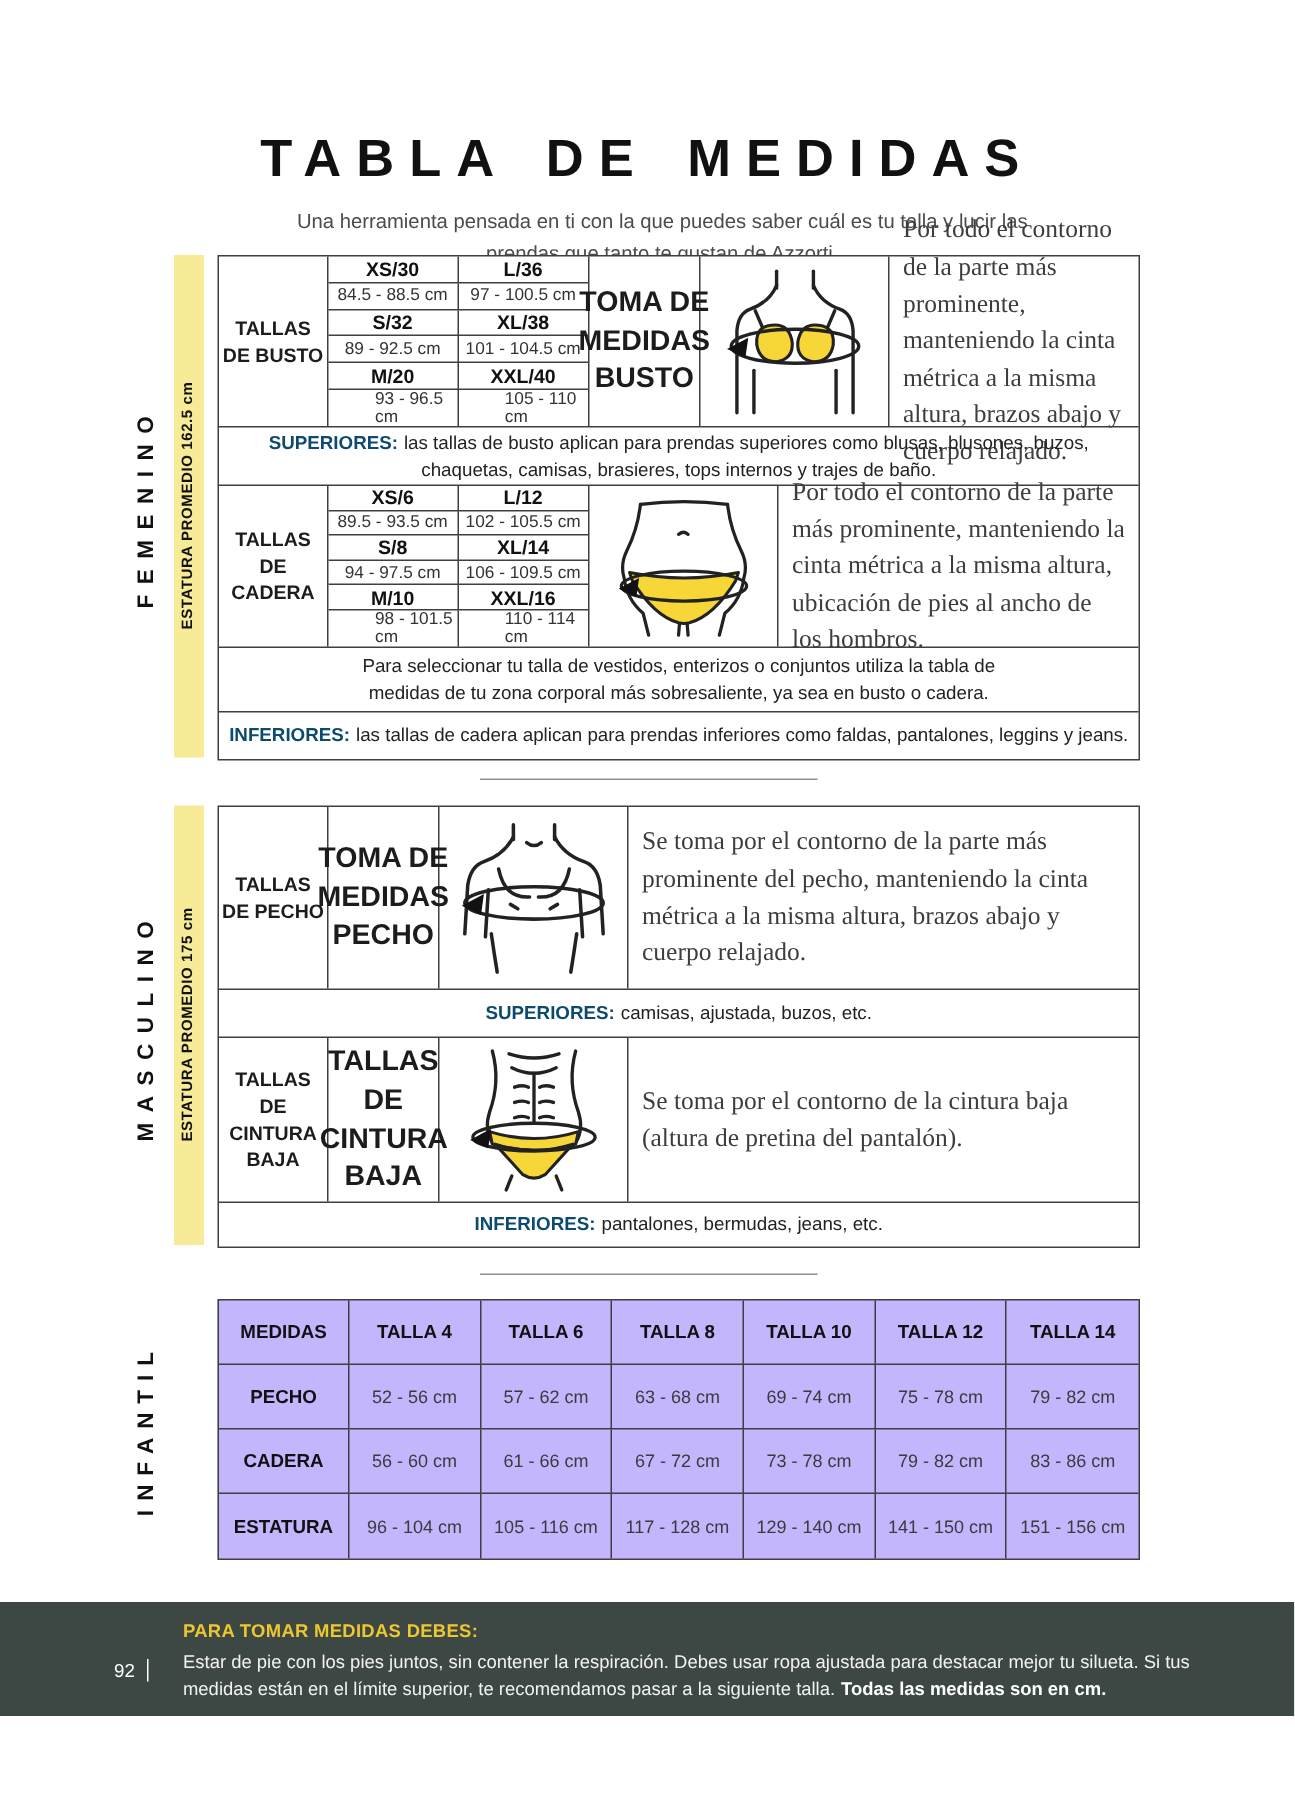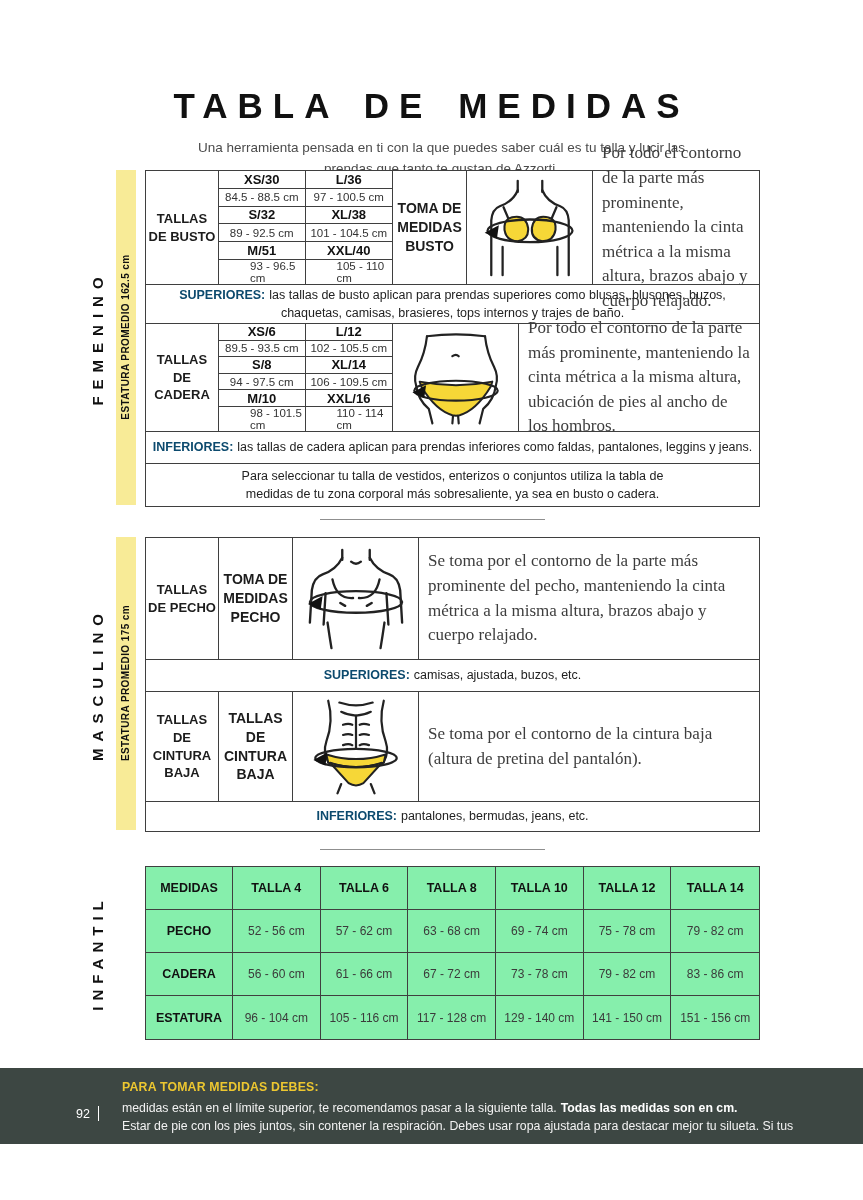--- a/index.html
+++ b/index.html
@@ -36,41 +36,41 @@
   .mrow + .mrow, .note-row + .mrow, .mrow + .note-row, .note-row + .note-row{border-top:1px solid var(--line);}
   .col-label{width:73px;display:flex;align-items:center;justify-content:center;text-align:center;
              font-weight:bold;font-size:13px;line-height:1.35;border-right:1px solid var(--line);padding:2px;}
   .size-grid{width:174px;display:grid;grid-template-columns:1fr 1fr;grid-auto-rows:1fr;border-right:1px solid var(--line);}
   .size-grid>div{display:flex;align-items:center;justify-content:center;font-size:11.5px;color:#333;
                  border-bottom:1px solid var(--line);}
   .size-grid>div:nth-child(odd){border-right:1px solid var(--line);}
   .size-grid>div:nth-last-child(-n+2){border-bottom:none;margin-left:31px;}
   .size-grid>div:nth-child(4n+1),.size-grid>div:nth-child(4n+2){font-weight:bold;font-size:13px;color:#111;}
   .col-toma{width:74px;display:flex;align-items:center;justify-content:center;text-align:center;
-            font-weight:bold;font-size:14px;line-height:1.35;border-right:1px solid var(--line);padding:2px;}
+            font-weight:bold;font-size:19px;line-height:1.35;border-right:1px solid var(--line);padding:2px;}
   .col-fig{width:126px;display:flex;align-items:center;justify-content:center;border-right:1px solid var(--line);}
   .col-desc{flex:1;display:flex;align-items:center;justify-content:center;
             font-size:17px;line-height:1.45;color:#3d3d3d;padding:6px 9px;font-family:Liberation Serif, serif;}
   .note-row{display:flex;align-items:center;justify-content:center;text-align:center;
             font-size:12.5px;line-height:1.45;color:#222;}
   .note-inner{display:inline;}
   .note-bold{font-weight:bold;color:#0c4a6e;}
   .note-rest{margin-left:4px;}
 
   
   .fig path,.fig ellipse,.fig line{fill:none;stroke:#222;stroke-width:2.4;stroke-linecap:round;stroke-linejoin:round;}
   .fig .yellow{fill:var(--fig-yellow);stroke:#222;stroke-width:2.2;}
   .fig .arrow{fill:#111;stroke:none;}
 
   
   .sep{position:absolute;height:1px;background:#8f8f8f;width:225px;left:320px;}
 
   
   .kids-grid{position:absolute;left:145px;top:0;width:615px;height:174px;border:1px solid var(--line);
-             display:grid;grid-template-columns:87px repeat(6,1fr);grid-template-rows:repeat(4,1fr);background:#86efac;}
+             display:grid;grid-template-columns:87px repeat(6,1fr);grid-template-rows:repeat(4,1fr);background:#c4b5fd;}
   .kids-grid>div{display:flex;align-items:center;justify-content:center;font-size:12px;color:#3b3b3b;
                  border-right:1px solid var(--line);border-bottom:1px solid var(--line);}
   .kids-grid>div:nth-child(7n){border-right:none;}
   .kids-grid>div:nth-last-child(-n+7){border-bottom:none;}
   .kids-grid>div:nth-child(-n+7),.kids-grid>div:nth-child(7n+1){font-weight:bold;font-size:12.5px;color:#111;}
 
   
   .footer{position:absolute;left:0;top:1068px;width:863px;height:76px;background:var(--footer-bg);color:#fff;}
   .footer-pagenum{position:absolute;left:76px;top:38px;display:flex;align-items:center;font-size:12.5px;color:#fff;text-align:center;}
   .footer-pagenum .vbar{display:inline-block;width:1px;height:15px;background:#fff;margin-left:8px;}
@@ -103,21 +103,21 @@
         <div class="col-label">TALLAS DE BUSTO</div>
         <div class="size-grid">
           <div>XS/30</div>
           <div>L/36</div>
           <div>84.5 - 88.5 cm</div>
           <div>97 - 100.5 cm</div>
           <div>S/32</div>
           <div>XL/38</div>
           <div>89 - 92.5 cm</div>
           <div>101 - 104.5 cm</div>
-          <div>M/51</div>
+          <div>M/20</div>
           <div>XXL/40</div>
           <div>93 - 96.5 cm</div>
           <div>105 - 110 cm</div>
         </div>
         <div class="col-toma">TOMA DE MEDIDAS BUSTO</div>
         <div class="col-fig">
           <svg class="fig" width="116" height="102" viewBox="0 0 120 108">
             <path d="M47,4 L47,16"></path>
               <path d="M73,4 L73,16"></path>
             <path d="M47,14 Q42,26 28,31 Q20,34 19,46 L19,104"></path>
@@ -166,27 +166,27 @@
               <path d="M63,104 L62,92"></path>
             <path d="M56,30 q4,-3 7,0"></path>
             <path class="yellow" d="M20,58 Q60,66 100,58 L98,64 Q82,90 64,95 Q60,96 56,95 Q38,90 22,64 Z"></path>
             <ellipse cx="60" cy="68" rx="46" ry="11"></ellipse>
             <polygon class="arrow" points="12,70 27,62 25,76"></polygon>
           </svg>
         </div>
         <div class="col-desc">Por todo el contorno de la parte más prominente, manteniendo la cinta métrica a la misma altura, ubicación de pies al ancho de los hombros.</div>
       </div>
 
+      <div class="note-row" style="height:43px;padding:0 85px;">Para seleccionar tu talla de vestidos, enterizos o conjuntos utiliza la tabla de medidas de tu zona corporal más sobresaliente, ya sea en busto o cadera.</div>
+
       <div class="note-row" style="height:32px;">
         <div class="note-inner">
           <span class="note-bold">INFERIORES:</span><span class="note-rest">las tallas de cadera aplican para prendas inferiores como faldas, pantalones, leggins y jeans.</span>
         </div>
       </div>
-
-      <div class="note-row" style="height:43px;padding:0 85px;">Para seleccionar tu talla de vestidos, enterizos o conjuntos utiliza la tabla de medidas de tu zona corporal más sobresaliente, ya sea en busto o cadera.</div>
     </div>
   </div>
 
   <div class="sep" style="top:519px;"></div>
 
   <div class="section" style="top:537px;height:293px;">
     <div class="vlabel" style="left:-50px;top:136px;">MASCULINO</div>
     <div class="strip" style="height:293px;"></div>
     <div class="strip-label" style="left:-23px;top:139px;">ESTATURA PROMEDIO 175 cm</div>
 
@@ -298,20 +298,20 @@
     </div>
   </div>
 
   <div class="footer">
     <div class="footer-pagenum">
       <span>92</span>
       <span class="vbar"></span>
     </div>
     <div class="footer-content">
       <div class="footer-heading">PARA TOMAR MEDIDAS DEBES:</div>
+      <div class="footer-line">Estar de pie con los pies juntos, sin contener la respiración. Debes usar ropa ajustada para destacar mejor tu silueta. Si tus</div>
       <div class="footer-line">
         <span>medidas están en el límite superior, te recomendamos pasar a la siguiente talla.</span><span class="footer-bold">Todas las medidas son en cm.</span>
       </div>
-      <div class="footer-line">Estar de pie con los pies juntos, sin contener la respiración. Debes usar ropa ajustada para destacar mejor tu silueta. Si tus</div>
     </div>
   </div>
 
 </div>
 
 </body></html>

